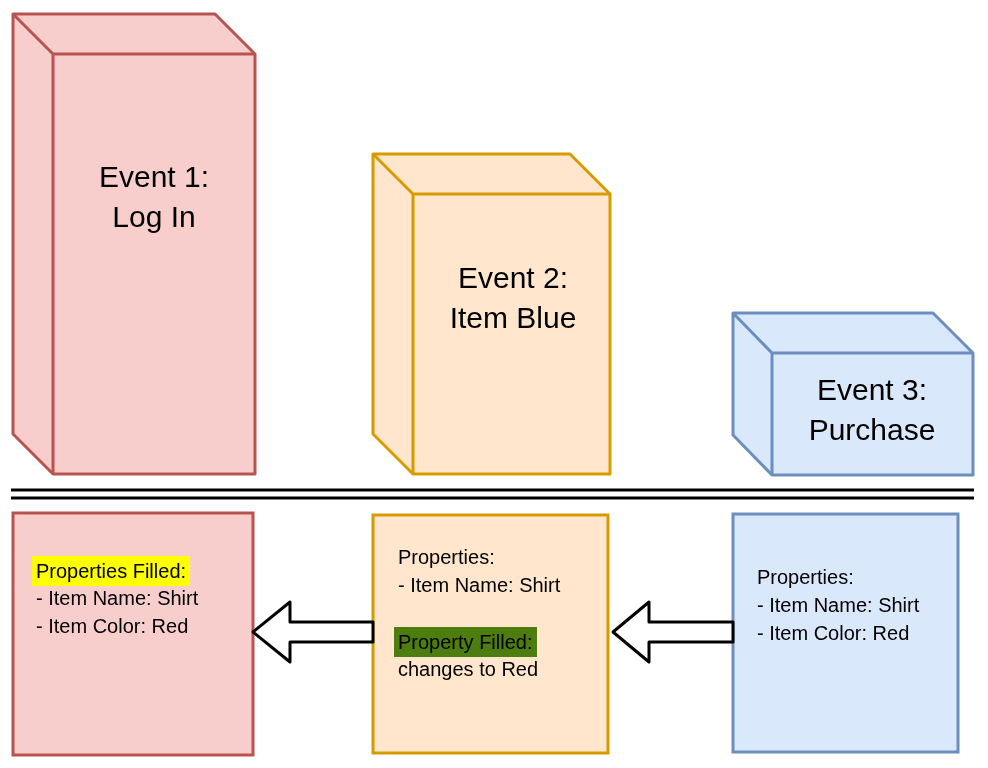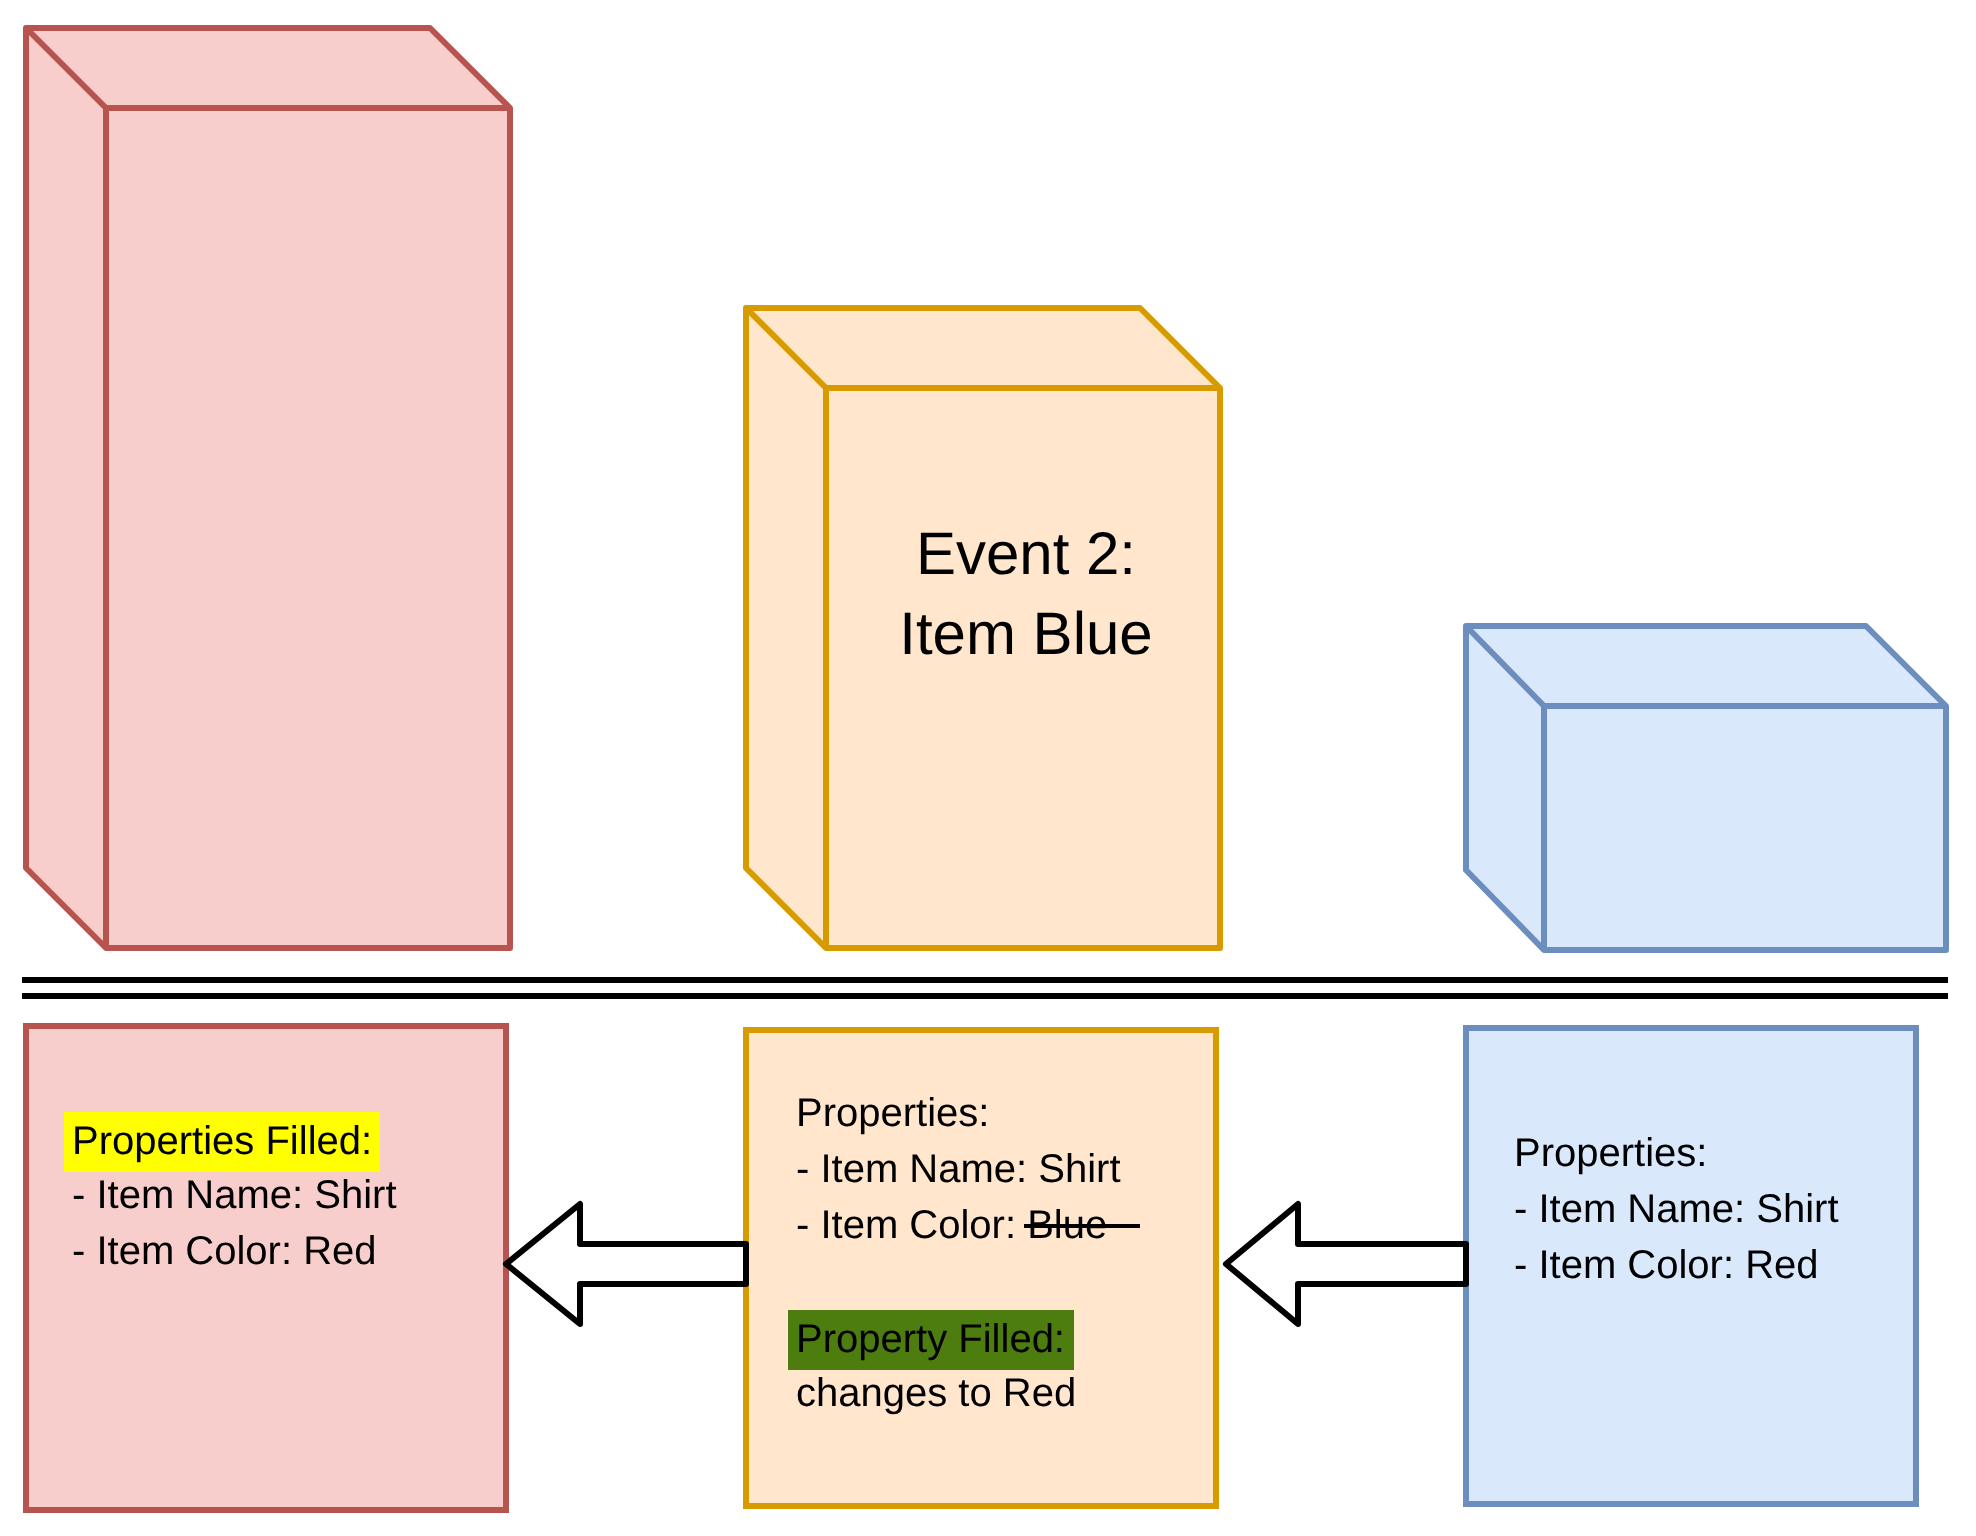--- a/index.html
+++ b/index.html
@@ -80,39 +80,44 @@
     <line x1="11" y1="498" x2="974" y2="498" stroke-width="3" stroke="#000000"></line>
 
     <rect x="13" y="513" width="240" height="242" stroke-width="3" fill="#F8CECC" stroke="#B85450"></rect>
     <rect x="373" y="515" width="235" height="238" stroke-width="3" fill="#FFE6CC" stroke="#D79B00"></rect>
     <rect x="733" y="514" width="225" height="238" stroke-width="3" fill="#DAE8FC" stroke="#6C8EBF"></rect>
 
     <polygon points="253,632 290,602 290,622 373,622 373,642 290,642 290,662" stroke-width="3" stroke-linejoin="round" fill="#FFFFFF" stroke="#000000"></polygon>
     <polygon points="613,632 649,602 649,622 733,622 733,642 649,642 649,662" stroke-width="3" stroke-linejoin="round" fill="#FFFFFF" stroke="#000000"></polygon>
   </svg>
 
+  <div class="event-label label-1">
+    <span>Event 1:</span>
+    <span>Log In</span>
+  </div>
   <div class="event-label label-2">
     <span>Event 2:</span>
     <span>Item Blue</span>
+  </div>
+  <div class="event-label label-3">
+    <span>Event 3:</span>
+    <span>Purchase</span>
   </div>
 
   <div class="panel-text panel-1">
     <div class="line">
       <span class="hl" style="background-color: rgb(255, 255, 0); text-align: center;">Properties Filled:</span>
     </div>
     <div class="line">- Item Name: Shirt</div>
     <div class="line">- Item Color: Red</div>
   </div>
 
   <div class="panel-text panel-2">
     <div class="line">Properties:</div>
     <div class="line">- Item Name: Shirt</div>
-    <div class="line">
-      <span>- Item Color: </span><span class="strike">Blue</span>
-    </div>
     <div class="line spacer"></div>
     <div class="line">
       <span class="hl" style="background-color: #4d7c0f;">Property Filled:</span>
     </div>
     <div class="line">changes to Red</div>
   </div>
 
   <div class="panel-text panel-3">
     <div class="line">Properties:</div>
     <div class="line">- Item Name: Shirt</div>

